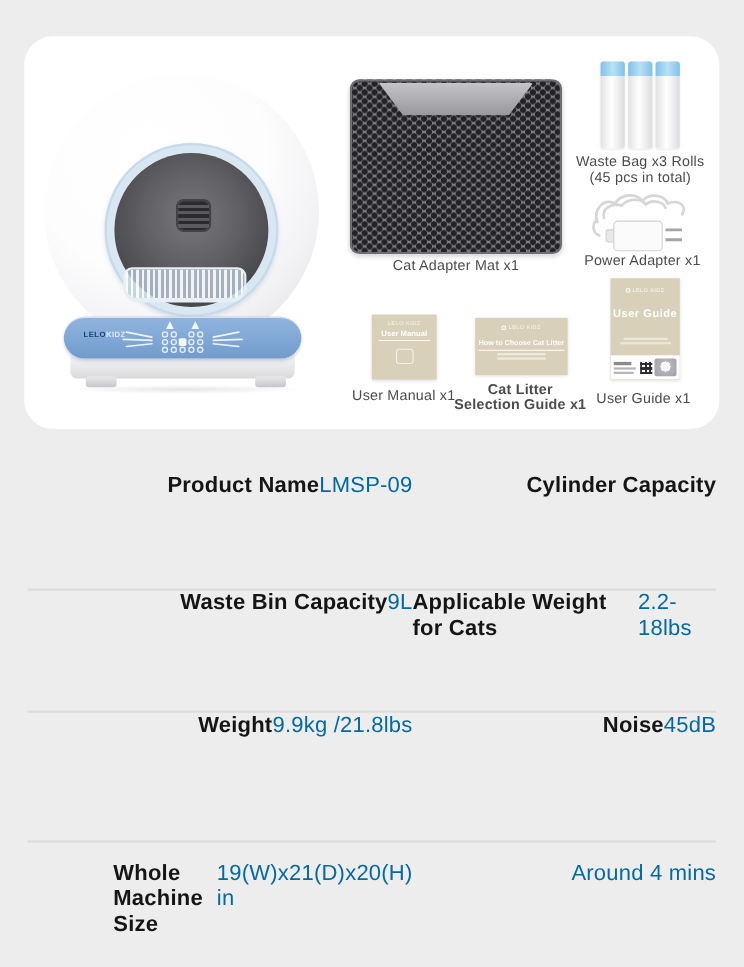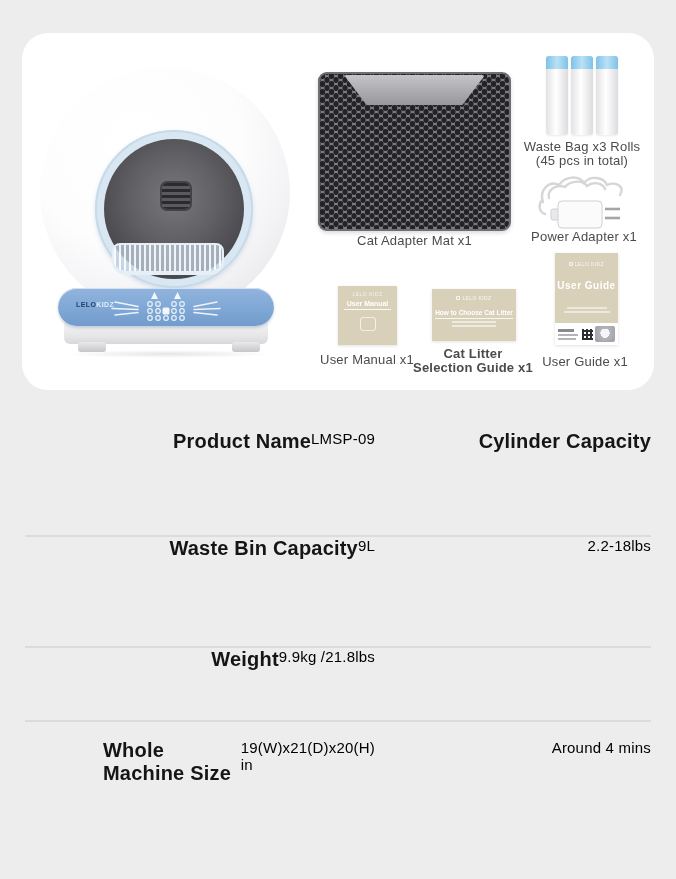--- a/index.html
+++ b/index.html
@@ -109,25 +109,25 @@
   .g-qr { width:11px; height:11px;
     background-image:repeating-linear-gradient(0deg,#2e2e32 0 2px,transparent 2px 4px),
                      repeating-linear-gradient(90deg,#2e2e32 0 2px,#ffffff 2px 4px); }
   .g-photo { width:20px; height:16px; border-radius:2px;
     background:radial-gradient(circle at 50% 45%, #f6f6f8 34%, #b4b4ba 35%, #9d9da3 100%); }
 
   
   .specs { position:absolute; left:0; top:430px; width:676px; }
   .spec-row { margin:0 25px; padding-left:78px; display:grid; grid-template-columns:272px 1fr; }
   .spec-row.bordered { border-bottom:2px solid #dcdcdc; }
-  .r1 { height:107px; } .r2 { height:111px; } .r3 { height:74px; } .r4 { height:100px;margin-top:17px; }
+  .r1 { height:107px; } .r2 { height:111px; } .r3 { height:118px; } .r4 { height:100px;margin-top:17px; }
   .spec-cell { display:flex; flex-direction:row; justify-content:flex-end; padding-bottom:5px; }
   .spec-label { font-size:20px; font-weight:bold; color:#151515; letter-spacing:.2px; line-height:1.15; margin-bottom:8px; }
   .spec-cell.right .spec-label { max-width:205px; }
-  .spec-value { font-size:15px; color:#000000; letter-spacing:.2px; }
+  .spec-value { font-size:20px; color:#0369a1; letter-spacing:.2px; }
 </style>
 </head>
 <body>
 
 <div class="page">
 
   <div class="card">
 
     <div class="abs sphere"></div>
     <div class="abs ring"></div>
@@ -263,29 +263,34 @@
         <div class="spec-label">Cylinder Capacity</div>
       </div>
     </div>
 
     <div class="spec-row bordered r2">
       <div class="spec-cell">
         <div class="spec-label">Waste Bin Capacity</div>
         <div class="spec-value">9L</div>
       </div>
       <div class="spec-cell right">
+        <div class="spec-label">Applicable Weight for Cats</div>
         <div class="spec-value">2.2-18lbs</div>
       </div>
     </div>
 
     <div class="spec-row bordered r3">
       <div class="spec-cell">
         <div class="spec-label">Weight</div>
         <div class="spec-value">9.9kg /21.8lbs</div>
       </div>
+      <div class="spec-cell right">
+        <div class="spec-label">Noise</div>
+        <div class="spec-value">45dB</div>
+      </div>
     </div>
 
     <div class="spec-row r4">
       <div class="spec-cell">
         <div class="spec-label">Whole Machine Size</div>
         <div class="spec-value">19(W)x21(D)x20(H) in</div>
       </div>
       <div class="spec-cell right">
         <div class="spec-value">Around 4 mins</div>
       </div>

